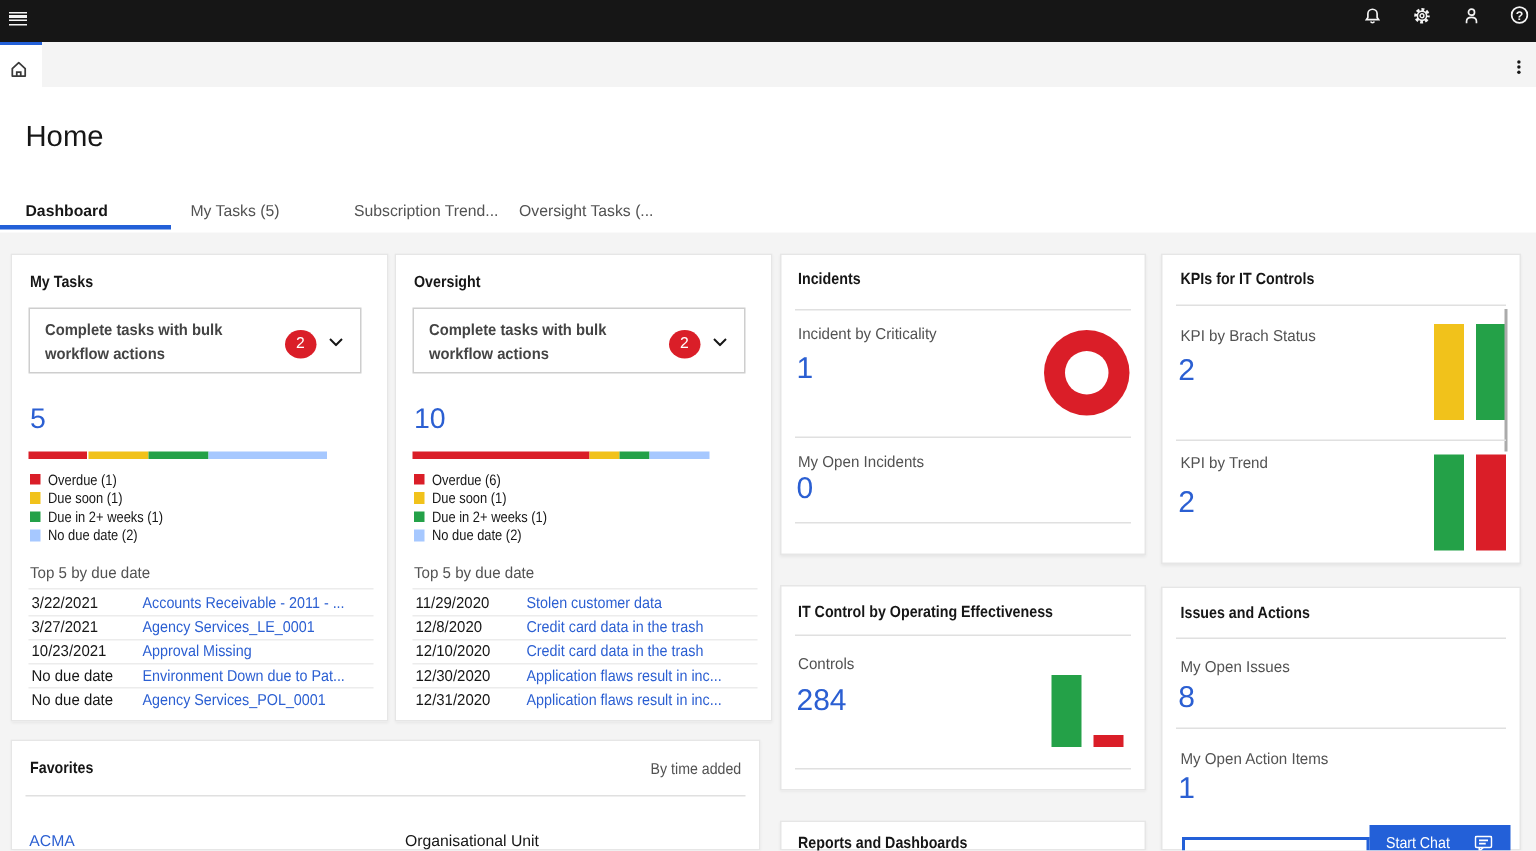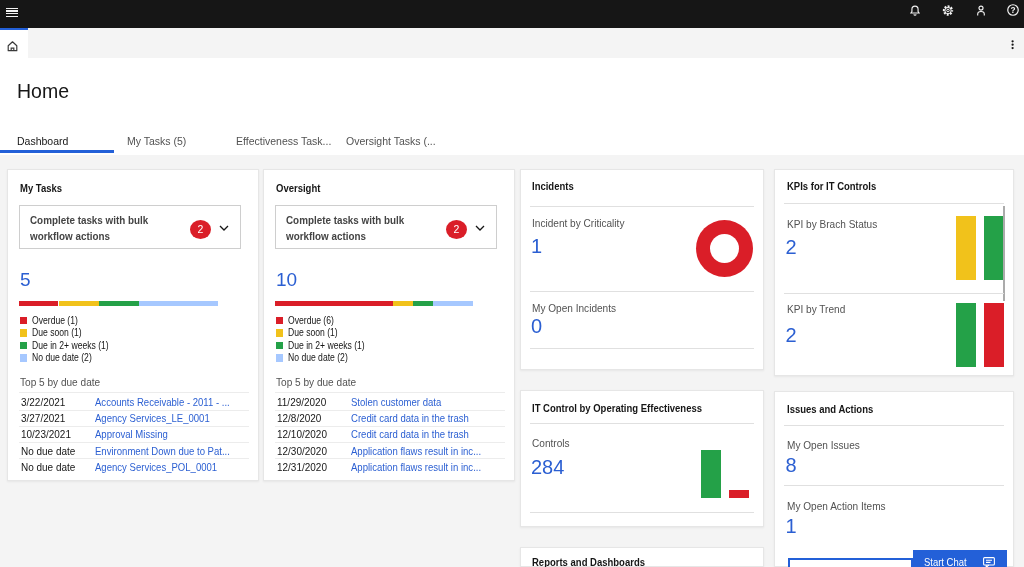--- a/index.html
+++ b/index.html
@@ -81,23 +81,23 @@
     </svg>
   </div>
   <svg class="abs" style="left:1006px;top:36px" width="13" height="16" viewBox="0 0 13 16">
     <circle cx="6.6" cy="5.3" r="1.15" fill="#161616"></circle>
       <circle cx="6.6" cy="8.7" r="1.15" fill="#161616"></circle>
       <circle cx="6.6" cy="12.1" r="1.15" fill="#161616"></circle>
   </svg>
 
   <div id="titlezone">
     <div id="home-title">Home</div>
-    <div class="tab" style="left:17px;color:#161616;font-weight:400">Dashboard</div>
+    <div class="tab" style="left:17px;color:#161616;font-weight:700">Dashboard</div>
     <div class="tab" style="left:127px">My Tasks (5)</div>
-    <div class="tab" style="left:236px">Effectiveness Task...</div>
+    <div class="tab" style="left:236px">Subscription Trend...</div>
     <div class="tab" style="left:346px">Oversight Tasks (...</div>
     <div id="tab-underline"></div>
   </div>
 
   <div class="card" id="cardA" style="left:7px;top:169px;width:252px;height:312px">
     <div class="ctitle" style="top:12px">My Tasks</div>
     <div class="ddown">
       <div class="txt">Complete tasks with bulk<br>workflow actions</div>
       <div class="badge">2</div>
       <svg class="chev" width="10" height="6" viewBox="0 0 10 6" fill="none" stroke="#161616" stroke-width="1.3">
@@ -208,20 +208,27 @@
   <div class="card" id="cardF" style="left:774px;top:391px;width:240px;height:176px">
     <div class="ctitle" style="top:11px">Issues and Actions</div>
     <div class="sep" style="top:32.5px"></div>
     <div class="lbl" style="top:46.5px">My Open Issues</div>
     <div class="num" style="top:62.7px">8</div>
     <div class="sep" style="top:92.6px"></div>
     <div class="lbl" style="top:107.5px">My Open Action Items</div>
     <div class="num" style="top:124.3px">1</div>
   </div>
 
+  <div class="card" id="cardG" style="left:7px;top:493px;width:500px;height:74px">
+    <div class="ctitle" style="top:12px">Favorites</div>
+    <div class="lbl" style="left:auto;right:12px;top:13px;transform:scaleX(0.9);transform-origin:100% 50%">By time added</div>
+    <div class="sep" style="top:36px"></div>
+    <div class="abs" style="left:11.5px;top:61px;font-size:10.5px;color:#2b5fd2">ACMA</div>
+    <div class="abs" style="left:262px;top:61px;font-size:10.5px;color:#161616">Organisational Unit</div>
+  </div>
 
   <div class="card" id="cardH" style="left:519.5px;top:547px;width:244.5px;height:20px">
     <div class="ctitle" style="top:8px">Reports and Dashboards</div>
   </div>
 
   <div class="abs" style="left:788px;top:558px;width:125px;height:9px;background:#fff;border:2px solid #2360d8;border-bottom:none"></div>
 
   <div class="abs" style="left:912.7px;top:550.3px;width:94px;height:17px;background:#2360d8">
     <div class="abs" style="left:11px;top:6px;font-size:10.5px;color:#fff;transform:scaleX(0.9);transform-origin:0 50%">Start Chat</div>
     <svg class="abs" style="left:70px;top:7px" width="12" height="11" viewBox="0 0 12 11" fill="none" stroke="#fff" stroke-width="1.1">

